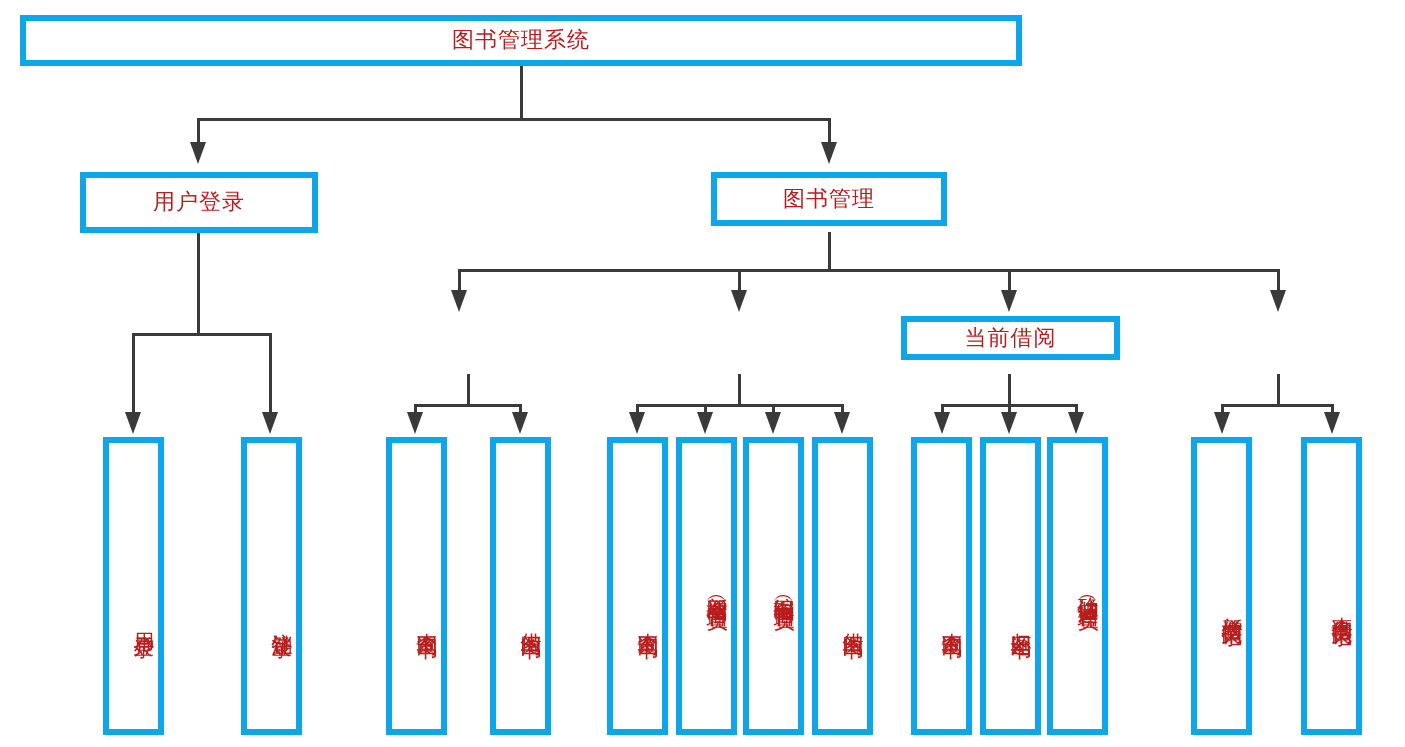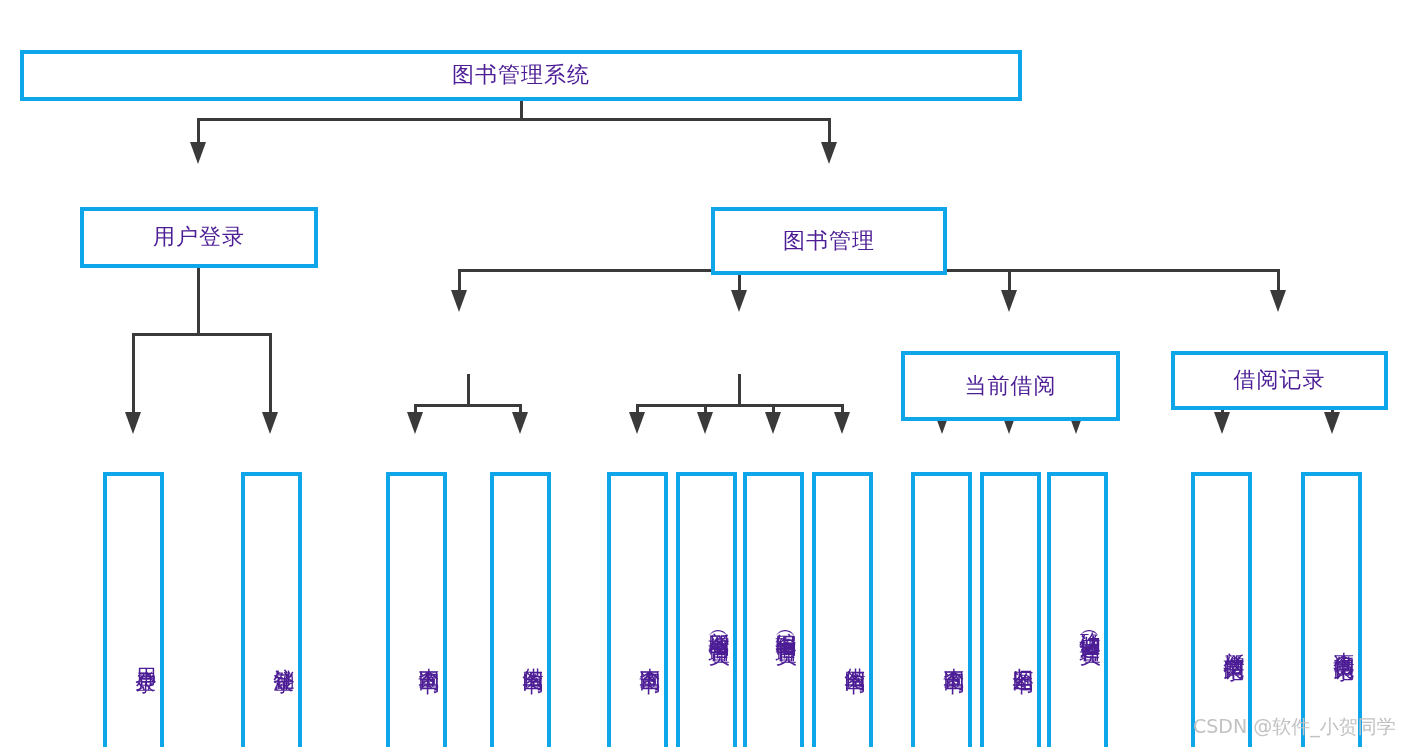--- a/index.html
+++ b/index.html
@@ -11,28 +11,27 @@
     position: relative;
     width: 1405px;
     height: 747px;
     background: #ffffff;
     font-family: "DejaVu Sans", "Liberation Sans", sans-serif;
     overflow: hidden;
   }
   .node {
     position: absolute;
     box-sizing: border-box;
-    border: 4px solid #0ea5e9;
+    border: 6px solid #0ea5e9;
     background: #ffffff;
     display: flex;
     align-items: center;
     justify-content: center;
-    color: #4c1d95;
+    color: #b91c1c;
     z-index: 2;
-    margin-top: 35px;
   }
   .node.horiz {
     font-size: 22px;
     letter-spacing: 1px;
     line-height: 1.2;
   }
   .node.vert {
     writing-mode: vertical-rl;
     text-orientation: upright;
     font-size: 21px;
@@ -127,41 +126,39 @@
   <div class="line hline" style="left:1221px; top:404px; width:113px; height:3px;"></div>
   <div class="line vline" style="left:1221px; top:404px; width:3px; height:12px;"></div>
   <div class="arrow" style="left:1214px; top:412px;"></div>
   <div class="line vline" style="left:1331px; top:404px; width:3px; height:12px;"></div>
   <div class="arrow" style="left:1324px; top:412px;"></div>
 
   <div class="node horiz" style="left:20px; top:15px; width:1002px; height:51px;">图书管理系统</div>
 
   <div class="node horiz" style="left:80px; top:172px; width:238px; height:61px;">用户登录</div>
 
-  <div class="node horiz" style="left:711px; top:172px; width:236px; height:68px;">图书管理</div>
+  <div class="node horiz" style="left:711px; top:172px; width:236px; height:54px;">图书管理</div>
 
 
 
-  <div class="node horiz" style="left:901px; top:316px; width:219px; height:70px;">当前借阅</div>
+  <div class="node horiz" style="left:901px; top:316px; width:219px; height:44px;">当前借阅</div>
 
-  <div class="node horiz" style="left:1171px; top:316px; width:217px; height:59px;">借阅记录</div>
 
   <div class="node vert" style="left:103px; top:437px; width:61px; height:298px; padding-top:68px;">用户登录</div>
   <div class="node vert" style="left:241px; top:437px; width:61px; height:298px; padding-top:68px;">注销登录</div>
 
   <div class="node vert" style="left:386px; top:437px; width:61px; height:298px; padding-top:68px;">查询图书</div>
   <div class="node vert" style="left:490px; top:437px; width:61px; height:298px; padding-top:68px;">借阅图书</div>
 
   <div class="node vert" style="left:607px; top:437px; width:61px; height:298px; padding-top:68px;">查询图书</div>
   <div class="node vert" style="left:676px; top:437px; width:61px; height:298px; padding-top:6px;">新增图书（管理员）</div>
   <div class="node vert" style="left:743px; top:437px; width:61px; height:298px; padding-top:6px;">编辑图书（管理员）</div>
   <div class="node vert" style="left:812px; top:437px; width:61px; height:298px; padding-top:68px;">借阅图书</div>
 
   <div class="node vert" style="left:911px; top:437px; width:61px; height:298px; padding-top:68px;">查询图书</div>
   <div class="node vert" style="left:980px; top:437px; width:61px; height:298px; padding-top:68px;">归还图书</div>
   <div class="node vert" style="left:1047px; top:437px; width:61px; height:298px; padding-top:6px;">确认归还（管理员）</div>
 
   <div class="node vert" style="left:1191px; top:437px; width:61px; height:298px; padding-top:40px;">新增借阅记录</div>
   <div class="node vert" style="left:1301px; top:437px; width:61px; height:298px; padding-top:40px;">查询借阅记录</div>
 
-  <div class="watermark" style="left:1193px; top:714px;">CSDN @软件_小贺同学</div>
 
 </div>
 
 </body></html>

